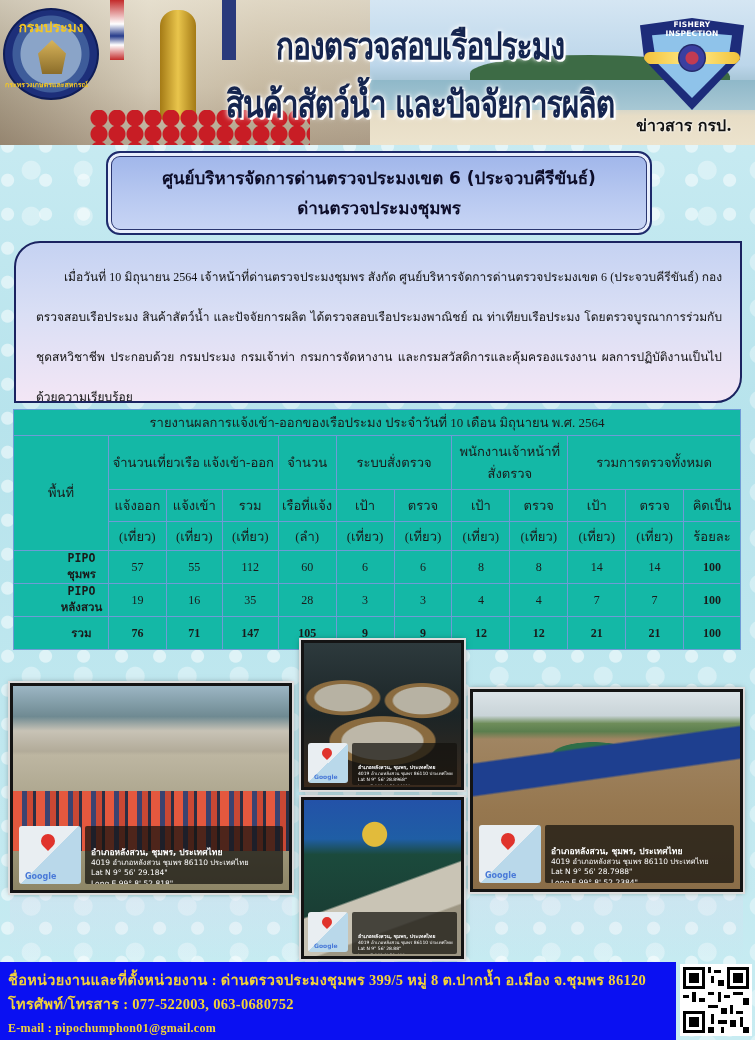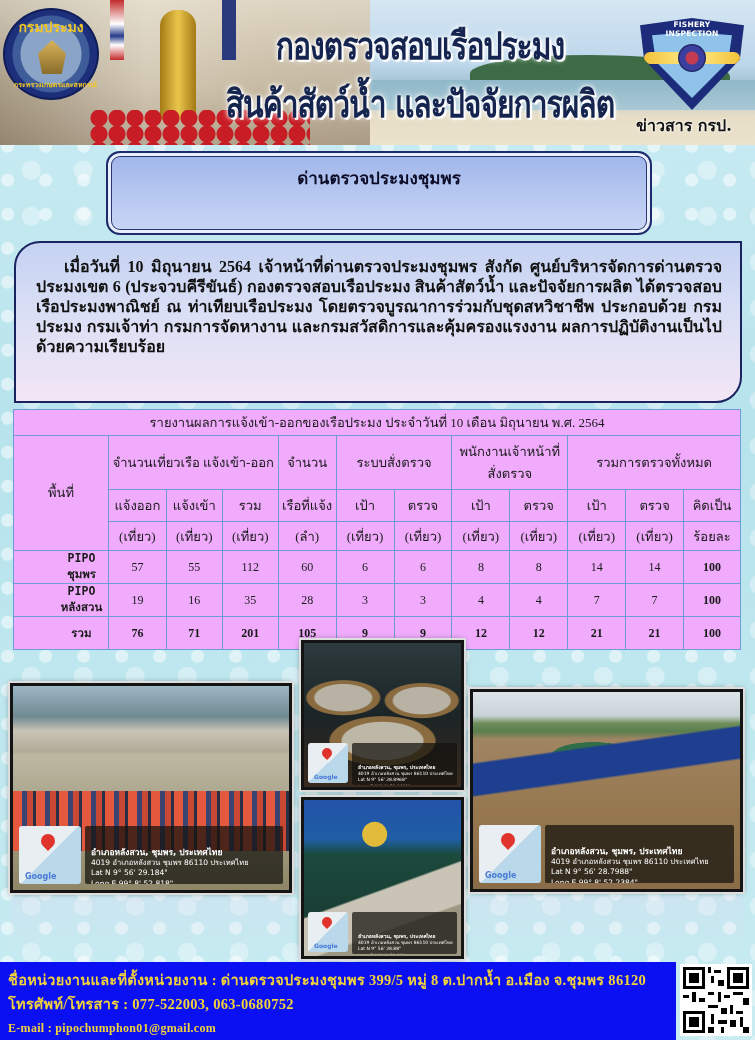--- a/index.html
+++ b/index.html
@@ -61,21 +61,21 @@
   .logo-left {
     position: absolute; left: 3px; top: 8px; width: 96px; height: 92px; border-radius: 50%;
     background: radial-gradient(circle, #8aa4c8 0 30px, #3e5c9a 31px 38px, #1d2f7a 39px 46px);
     border: 2px solid #0f1d58;
   }
   .logo-left .top-txt {
     position: absolute; left: 0; right: 0; top: 6px; text-align: center;
     color: #f3c623; font-weight: bold; font-size: 14px;
   }
   .logo-left .bot-txt {
-    position: absolute; left: 0; right: 0; bottom: 8px; text-align: right;
+    position: absolute; left: 0; right: 0; bottom: 8px; text-align: left;
     color: #f3c623; font-weight: bold; font-size: 7px;
   }
   .logo-left .emblem {
     position: absolute; left: 33px; top: 30px; width: 28px; height: 34px;
     background: linear-gradient(180deg, #d7b35a, #8b6d2a); clip-path: polygon(50% 0, 100% 40%, 85% 100%, 15% 100%, 0 40%);
   }
 
   .badge-right {
     position: absolute; left: 640px; top: 18px; width: 104px; height: 92px;
     background: #1d2c7a;
@@ -119,30 +119,30 @@
 
   
   .intro-box {
     position: absolute; left: 14px; top: 241px; width: 728px; height: 162px;
     border: 2px solid #1a2360;
     border-radius: 26px 0 26px 0;
     background: linear-gradient(180deg, #c5d2f2 0%, #dadff5 45%, #f3e6f5 100%);
     padding: 14px 18px 0 20px;
   }
   .intro-box p {
-    font-family: "Liberation Serif", serif; font-size: 16px; line-height: 20px;
-    color: #111; text-indent: 28px; text-align: justify; font-weight: bold;
+    font-family: "Liberation Serif", serif; font-size: 12px; line-height: 40px;
+    color: #111; text-indent: 28px; text-align: justify;
   }
 
   
   .report {
     position: absolute; left: 13px; top: 409px; width: 728px;
     border-collapse: collapse;
     font-family: "Liberation Serif", serif;
-    background: #f0abfc;
+    background: #14b8a6;
   }
   .report td, .report th {
     border: 1px solid #6f9bd6; text-align: center; color: #1a1a1a;
     font-weight: normal; font-size: 13px; padding: 0;
   }
   .report .caption-row td { height: 26px; font-size: 13px; }
   .report .h1 td { height: 54px; line-height: 22px; }
   .report .h2 td { height: 32px; }
   .report .h3 td { height: 29px; margin-left: 28px; }
   .report .data td { height: 33px; font-size: 12px; }
@@ -228,20 +228,21 @@
   <div class="badge-right">
     <div class="inner"></div>
     <div class="wings"></div>
     <div class="circle"></div>
     <div class="txt-top">FISHERY INSPECTION</div>
   </div>
   <div class="news-label">ข่าวสาร กรป.</div>
 </div>
 
 <div class="title-box">
+  <div class="t1">ศูนย์บริหารจัดการด่านตรวจประมงเขต 6 (ประจวบคีรีขันธ์)</div>
   <div class="t2">ด่านตรวจประมงชุมพร</div>
 </div>
 
 <div class="intro-box">
   <p>เมื่อวันที่ 10 มิถุนายน 2564 เจ้าหน้าที่ด่านตรวจประมงชุมพร สังกัด ศูนย์บริหารจัดการด่านตรวจประมงเขต 6 (ประจวบคีรีขันธ์) กองตรวจสอบเรือประมง สินค้าสัตว์น้ำ และปัจจัยการผลิต ได้ตรวจสอบเรือประมงพาณิชย์ ณ ท่าเทียบเรือประมง โดยตรวจบูรณาการร่วมกับชุดสหวิชาชีพ ประกอบด้วย กรมประมง กรมเจ้าท่า กรมการจัดหางาน และกรมสวัสดิการและคุ้มครองแรงงาน ผลการปฏิบัติงานเป็นไปด้วยความเรียบร้อย</p>
 </div>
 
 <table class="report">
   <colgroup>
     <col style="width:95px">
@@ -320,21 +321,21 @@
     <td>4</td>
     <td>4</td>
     <td>7</td>
     <td>7</td>
     <td class="pct">100</td>
   </tr>
   <tr class="data total">
     <td class="area">รวม</td>
     <td>76</td>
     <td>71</td>
-    <td>201</td>
+    <td>147</td>
     <td>105</td>
     <td>9</td>
     <td>9</td>
     <td>12</td>
     <td>12</td>
     <td>21</td>
     <td>21</td>
     <td class="pct">100</td>
   </tr>
 </tbody>

